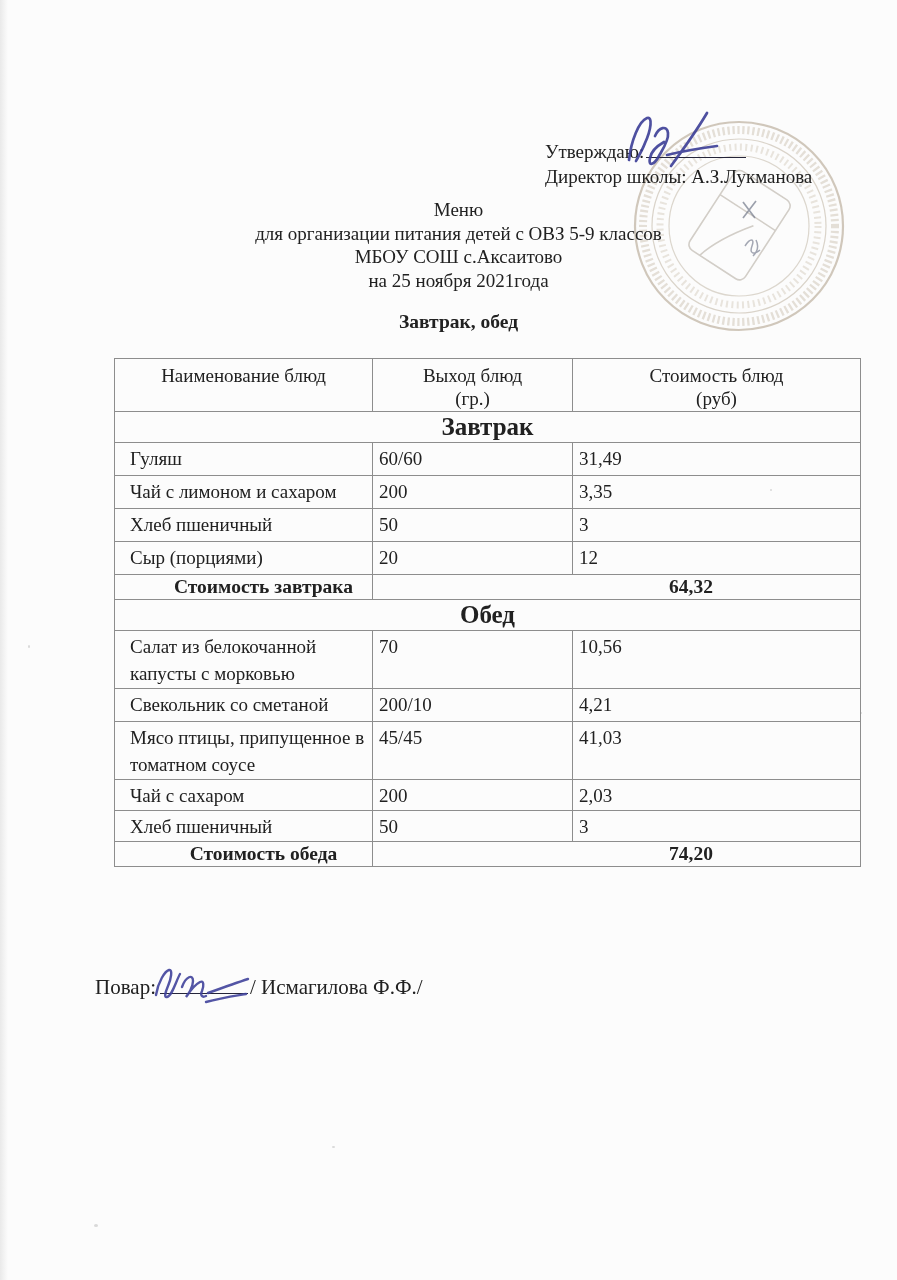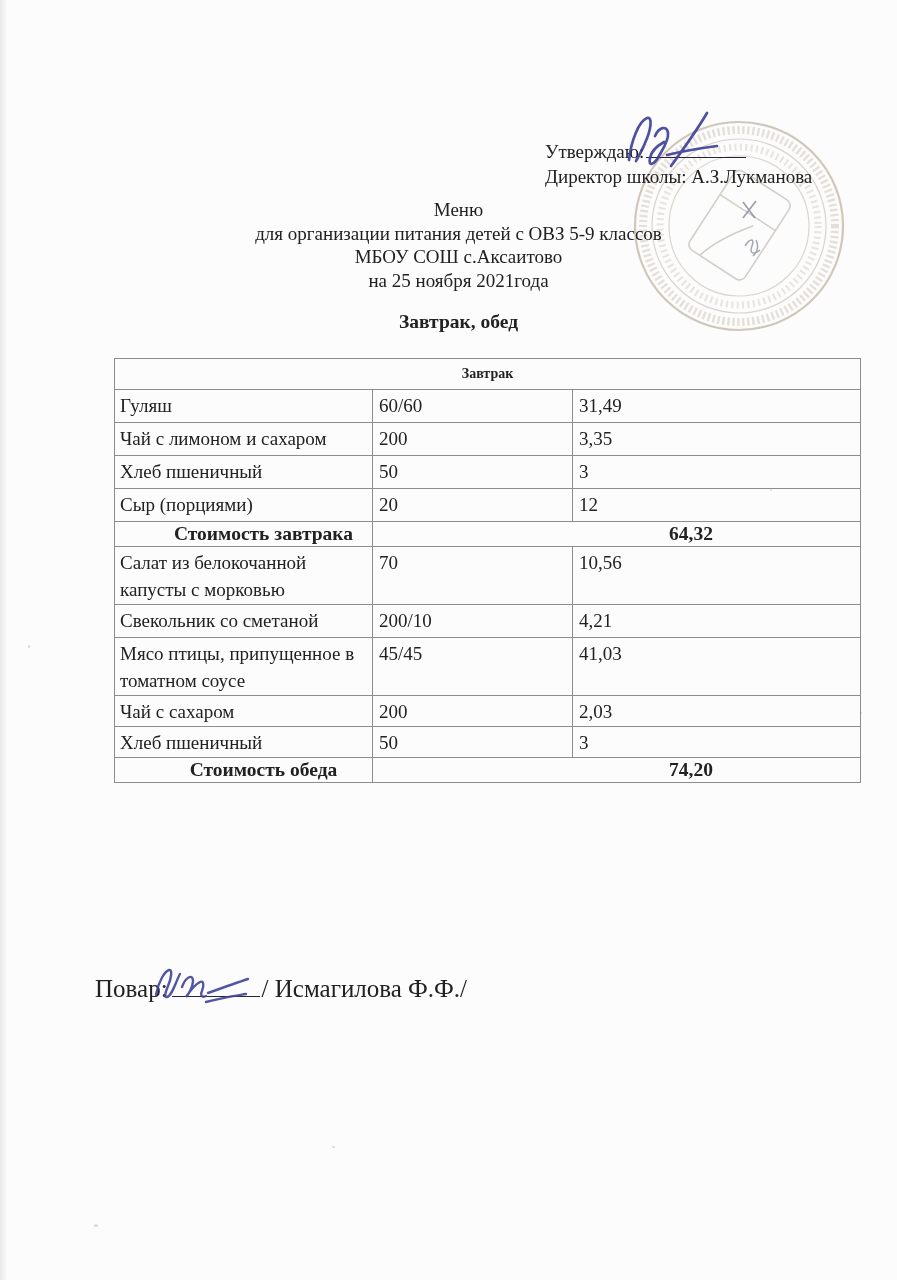--- a/index.html
+++ b/index.html
@@ -57,40 +57,40 @@
     border:1px solid #8d8d8d;
     padding:0;font-weight:normal;
     overflow:hidden;
   }
   .head-row th{
     height:47px;vertical-align:top;
     text-align:center;line-height:23px;padding-top:5px;
   }
   .section-row td{
     height:30px;text-align:center;vertical-align:middle;
-    font-weight:bold;font-size:14px;
+    font-weight:bold;font-size:25px;
   }
   .item-row td{
     vertical-align:top;line-height:27px;
     padding:2px 6px 1px 6px;
   }
-  .item-row td.dish{padding-left:5px;}
+  .item-row td.dish{padding-left:15px;}
   .rh32 td{height:29px;}
   .rh55 td{height:51px;}
   .rh30 td{height:27px;}
   .rh27 td{height:24px;}
   .total-row td{
     font-weight:bold;vertical-align:middle;height:24px;font-size:19.5px;padding-left:40px;
   }
   .total-row .total-label{text-align:center;}
   .total-row .total-value{padding-left:296px;text-align:left;}
   
   .cook-line{
     position:absolute;left:95px;top:975px;
-    font-size:25px;white-space:nowrap;
+    font-size:21px;white-space:nowrap;
   }
   .cook-underline{
     display:inline-block;width:88px;height:15px;
     border-bottom:1.7px solid #25253a;
     margin:0 2px 0 4px;
   }
   .cook-sig{
     position:absolute;left:148px;top:953px;width:115px;height:58px;
   }
   
@@ -145,20 +145,34 @@
 
   <div class="meal-heading">Завтрак, обед</div>
 
   <table class="menu-table">
     <colgroup>
         <col class="c1">
         <col class="c2">
         <col class="c3">
       </colgroup>
     <tbody>
+      <tr class="head-row">
+        <th>
+          <div>Наименование блюд</div>
+          <div></div>
+        </th>
+        <th>
+          <div>Выход блюд</div>
+          <div>(гр.)</div>
+        </th>
+        <th>
+          <div>Стоимость блюд</div>
+          <div>(руб)</div>
+        </th>
+      </tr>
 
       <tr class="section-row">
         <td colspan="3">Завтрак</td>
       </tr>
       <tr class="item-row rh32">
         <td class="dish">Гуляш</td>
         <td>60/60</td>
         <td>31,49</td>
       </tr>
       <tr class="item-row rh32">
@@ -174,20 +188,23 @@
       <tr class="item-row rh32">
         <td class="dish">Сыр (порциями)</td>
         <td>20</td>
         <td>12</td>
       </tr>
       <tr class="total-row">
         <td class="total-label">Стоимость завтрака</td>
         <td class="total-value" colspan="2">64,32</td>
       </tr>
 
+      <tr class="section-row">
+        <td colspan="3">Обед</td>
+      </tr>
       <tr class="item-row rh55">
         <td class="dish">Салат из белокочанной капусты с морковью</td>
         <td>70</td>
         <td>10,56</td>
       </tr>
       <tr class="item-row rh32">
         <td class="dish">Свекольник со сметаной</td>
         <td>200/10</td>
         <td>4,21</td>
       </tr>

